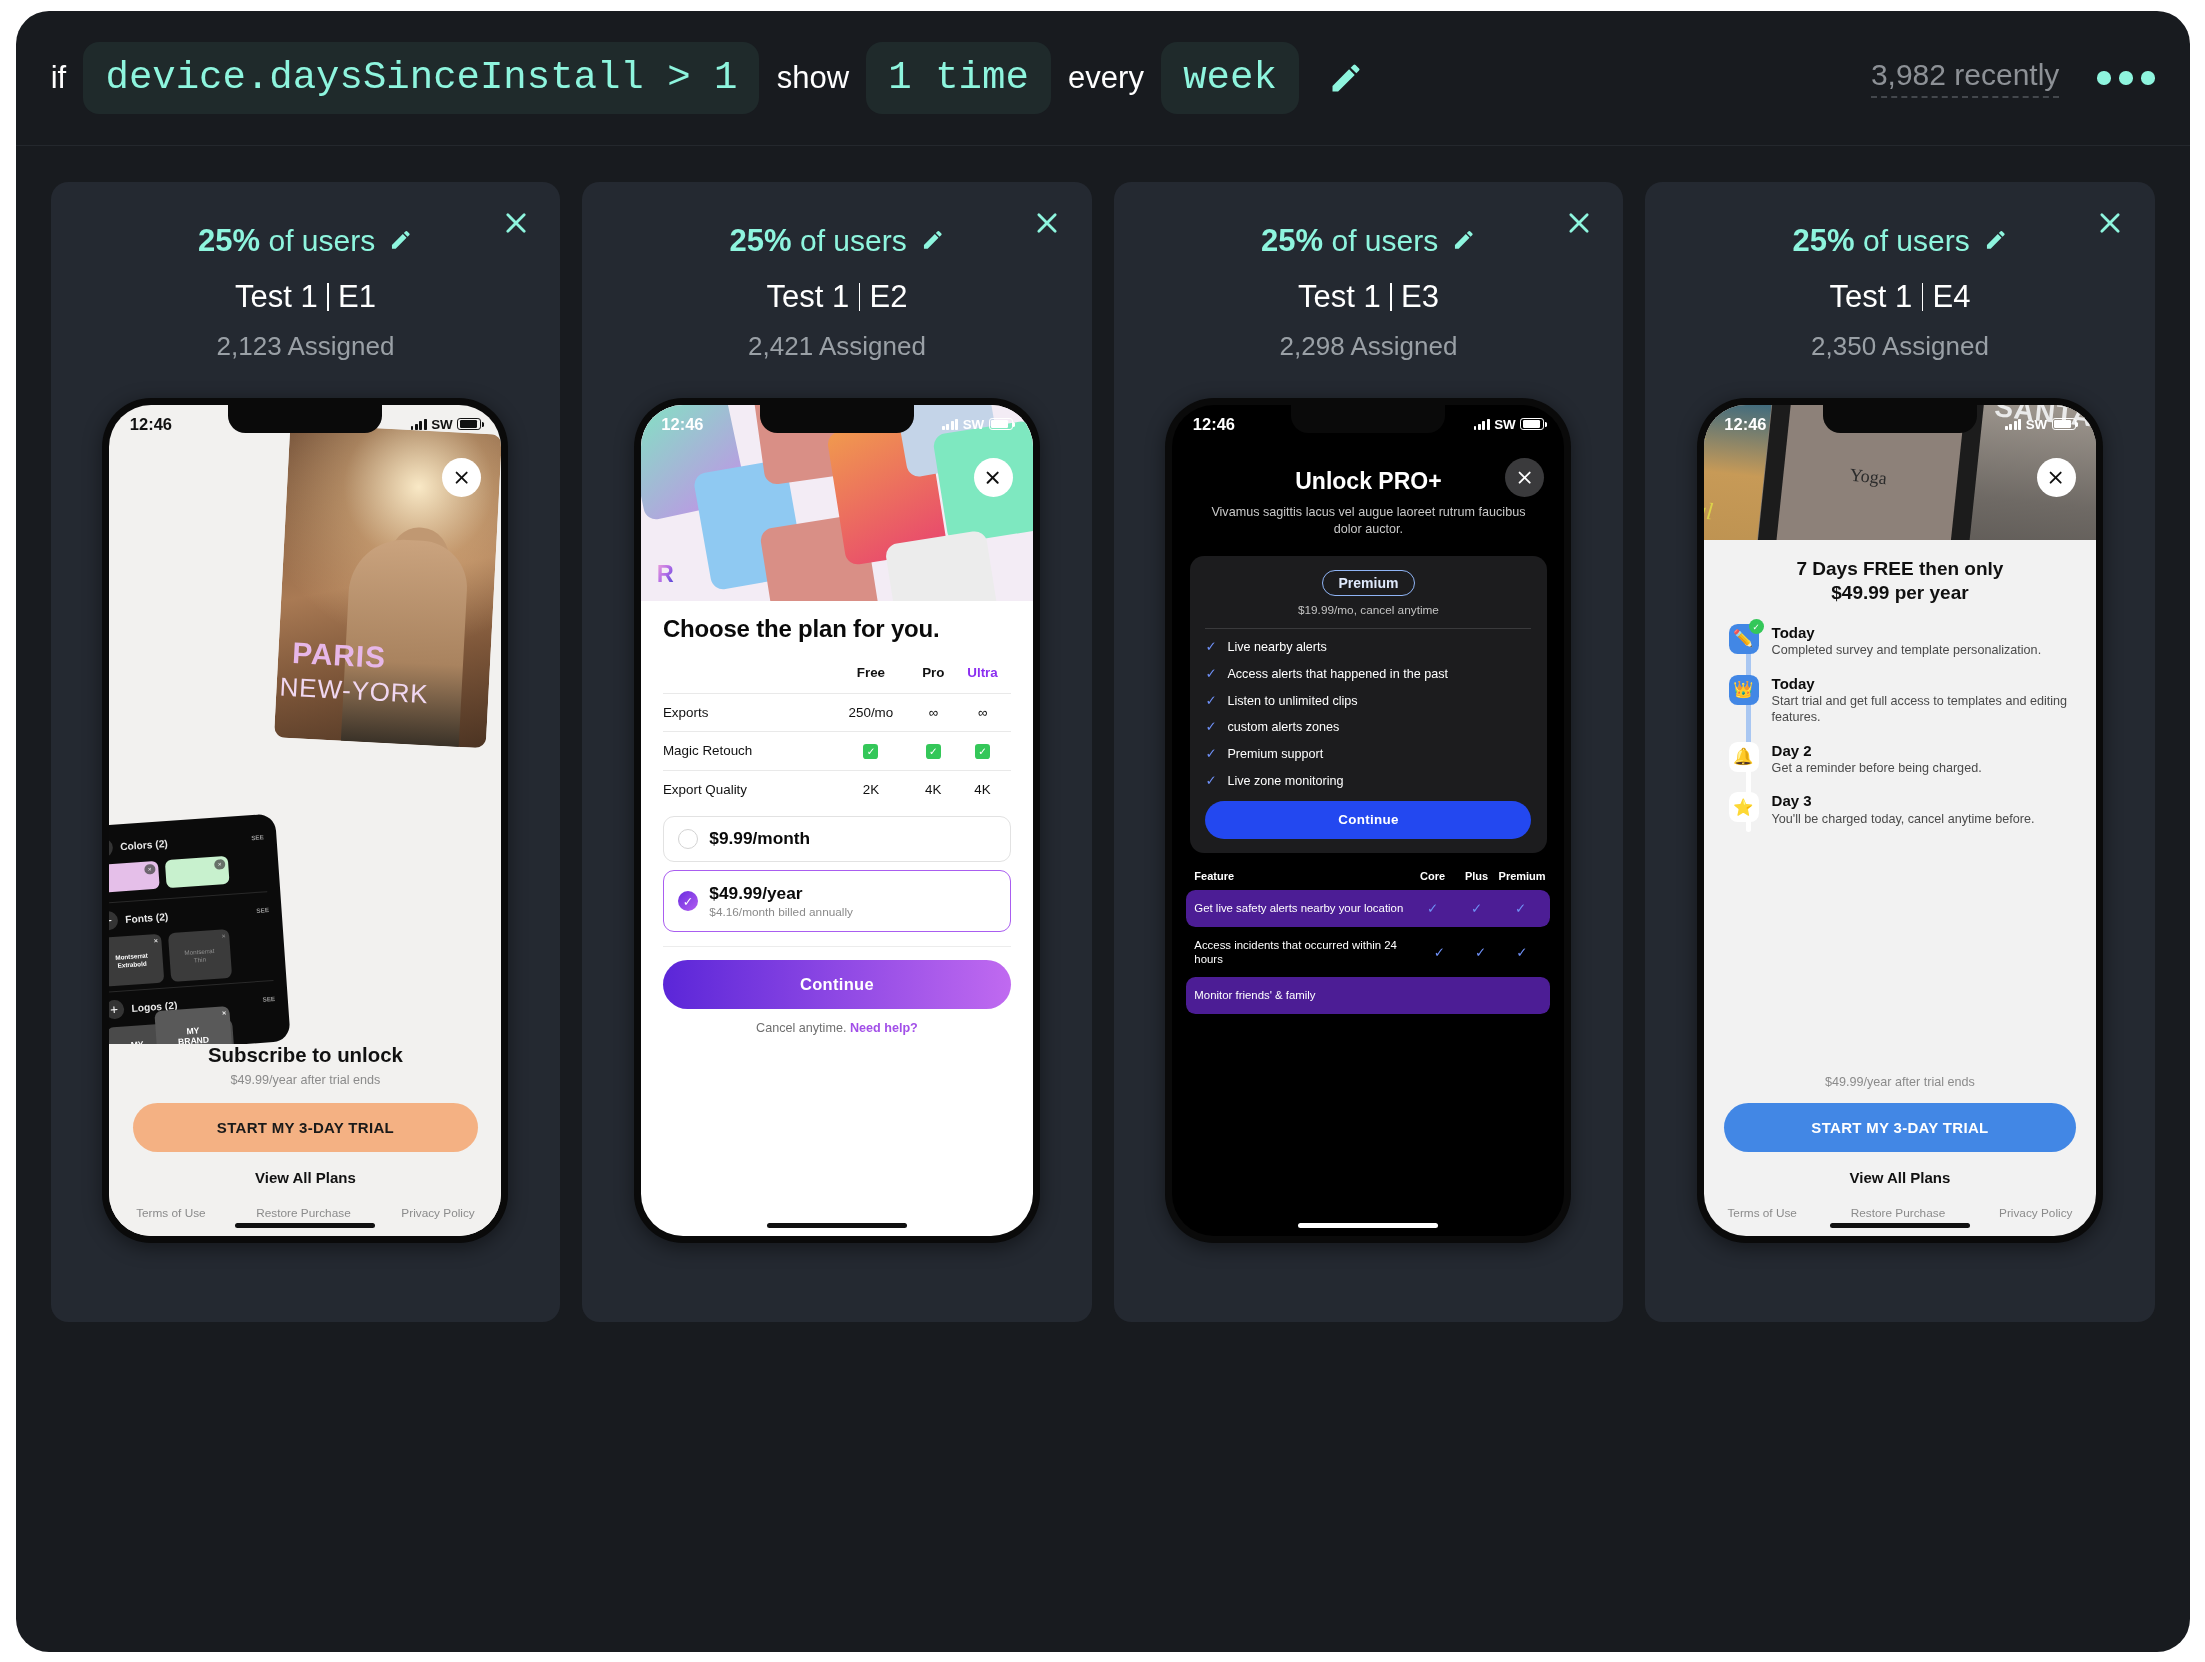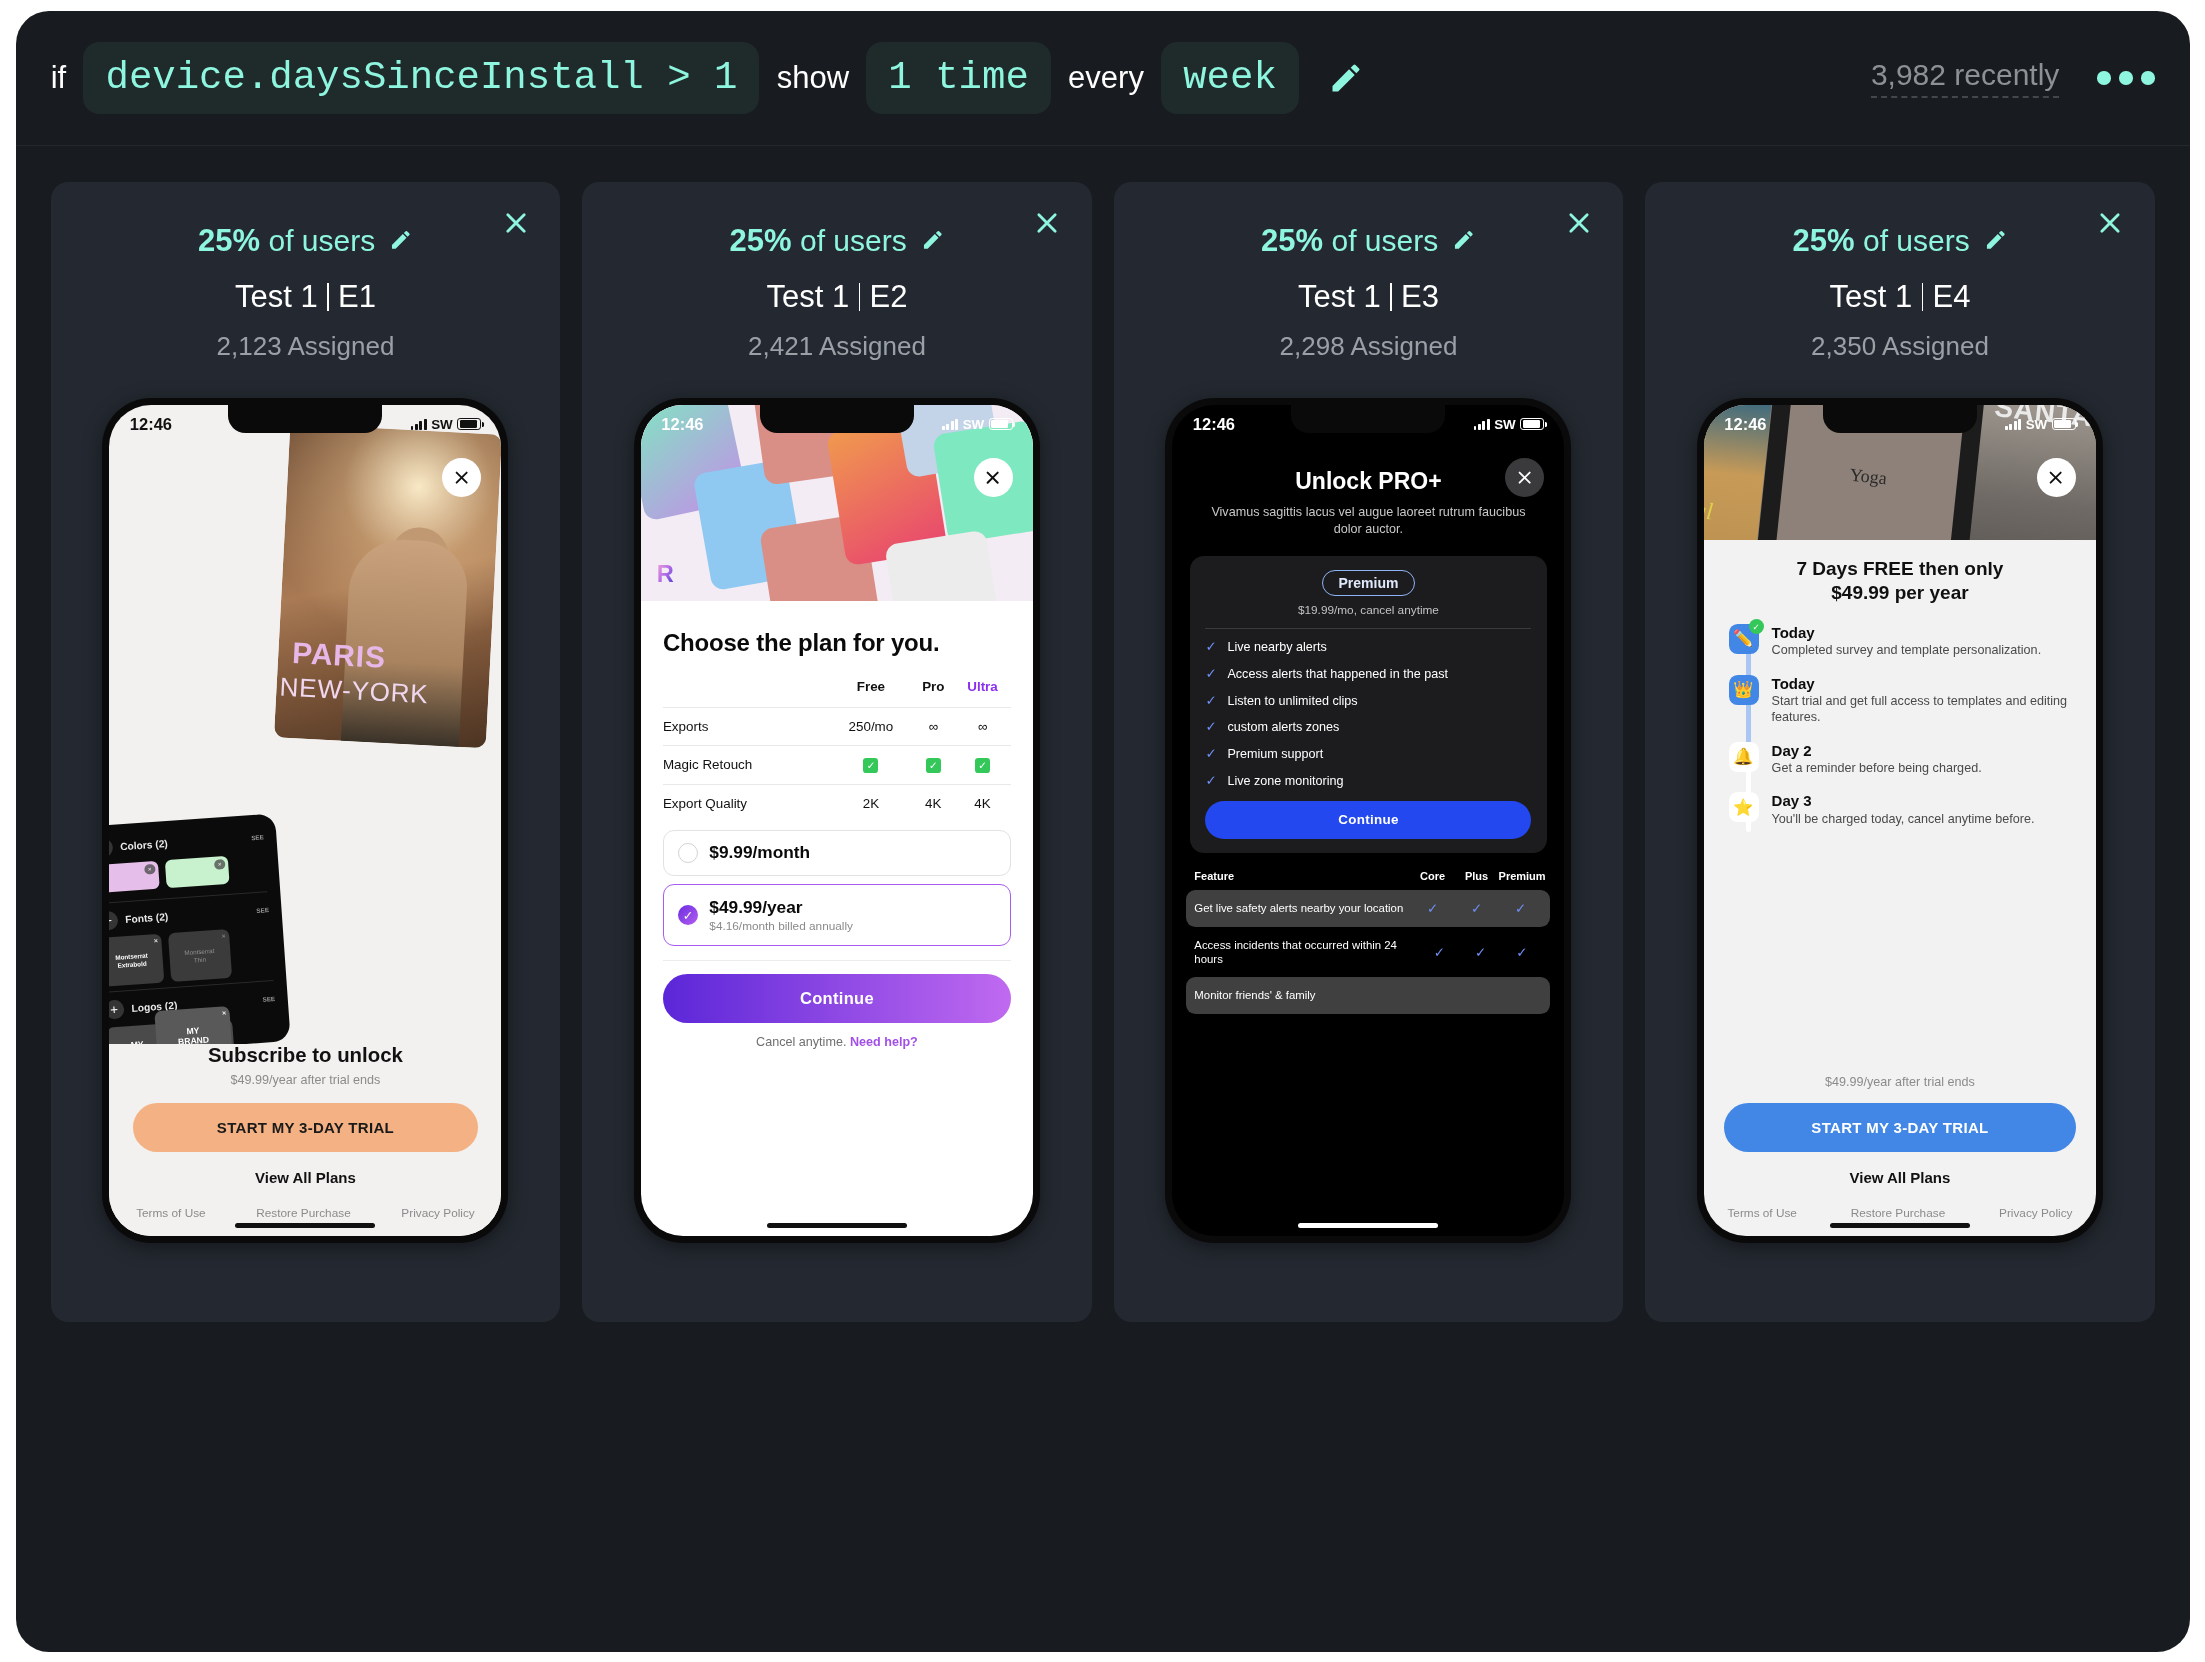--- a/index.html
+++ b/index.html
@@ -266,21 +266,21 @@
   .viewall { font-size: 15px; font-weight: 700; color:#111; margin: 17.3px 0 20.4px;}
   .legal { display:flex; justify-content:space-between; font-size:11.8px; color:#8b8b8b; padding: 0 3.1px 4.7px;}
 
   
   .p2 { background:#ffffff; }
   .p2-art { position:relative; height: 196px; overflow:hidden; background:#f3ecf5; flex:0 0 196px;}
   .tile { position:absolute; border-radius:12.6px; overflow:hidden; }
   .p2-logo{position:absolute;left:15.7px;bottom:12.6px;font-size:23.6px;font-weight:800;
     background:linear-gradient(120deg,#f5a8d6,#b06ae8,#3a3ad0);
     -webkit-background-clip:text;background-clip:text;color:transparent;}
-  .p2-body { padding: 28px 22px 0; flex:1 1 auto; display:flex; flex-direction:column;}
+  .p2-body { padding: 14px 22px 0; flex:1 1 auto; display:flex; flex-direction:column;}
   .p2-title{font-size:24px;font-weight:800;color:#0a0a0a;margin-bottom:17.3px;letter-spacing:-0.2px;}
   table.plans { width:100%; border-collapse:collapse; }
   table.plans th { font-size:13.4px; font-weight:700; color:#111; padding: 4.7px 0 12.6px; text-align:center;}
   table.plans th.ultra{color:#8b2ff0;}
   table.plans th.feat{text-align:left;}
   table.plans td { font-size:13.4px; color:#111; padding: 11px 0; text-align:center; border-top:0.8px solid #e9e9e9;}
   table.plans td.feat{text-align:left;}
   table.plans tr:first-child td{border-top:none;}
   .okbox{display:inline-flex;width:15px;height:15px;border-radius:3.1px;background:#34c759;color:#fff;
     font-size:10.2px;align-items:center;justify-content:center;}
@@ -312,21 +312,21 @@
   .p3-div{height:0.8px;background:#3a3a3c;margin:11px 0 11px;}
   .fitem{display:flex;gap:9.4px;align-items:flex-start;margin-bottom:11px;text-align:left;}
   .fitem .ck{color:#6e8ff5;font-size:13.4px;line-height:1.1;flex:0 0 12.6px;}
   .fitem .tx{font-size:12.6px;color:#fff;line-height:1.25;}
   .cta.p3b{background:#2348f0;color:#fff;font-size:13.4px;height:38px;}
   .p3-tbl{margin-top:12.6px;padding:0 14px;flex:1 1 auto;overflow:hidden;}
   .p3-thead{display:flex;align-items:center;font-size:11px;font-weight:700;color:#fff;padding:4.7px 7.9px 7.9px;}
   .p3-thead .f{flex:1 1 auto;}
   .p3-thead .c{width:44px;text-align:center;}
   .p3-trow{display:flex;align-items:center;padding:11px 7.9px;border-radius:9.4px;}
-  .p3-trow.alt{background:#404040;}
+  .p3-trow.alt{background:#4c1d95;}
   .p3-trow .f{flex:1 1 auto;font-size:11.4px;line-height:1.25;padding-right:4.7px;}
   .p3-trow .c{width:44px;text-align:center;color:#6e8ff5;font-size:13.4px;}
 
   
   .p4 { background:#f2f2f2; }
   .p4-art{position:relative;height:135px;flex:0 0 135px;overflow:hidden;background:#8a8076;}
   .p4-art .strip{position:absolute;top:-23.6px;height:204px;transform:rotate(6deg);}
   .p4-body{padding:17.3px 20.4px 0;flex:1 1 auto;display:flex;flex-direction:column;}
   .p4-title{text-align:center;font-size:19px;font-weight:800;color:#101010;line-height:1.25;margin-bottom:19px;}
   .tl{position:relative;padding-left:4.7px;}

